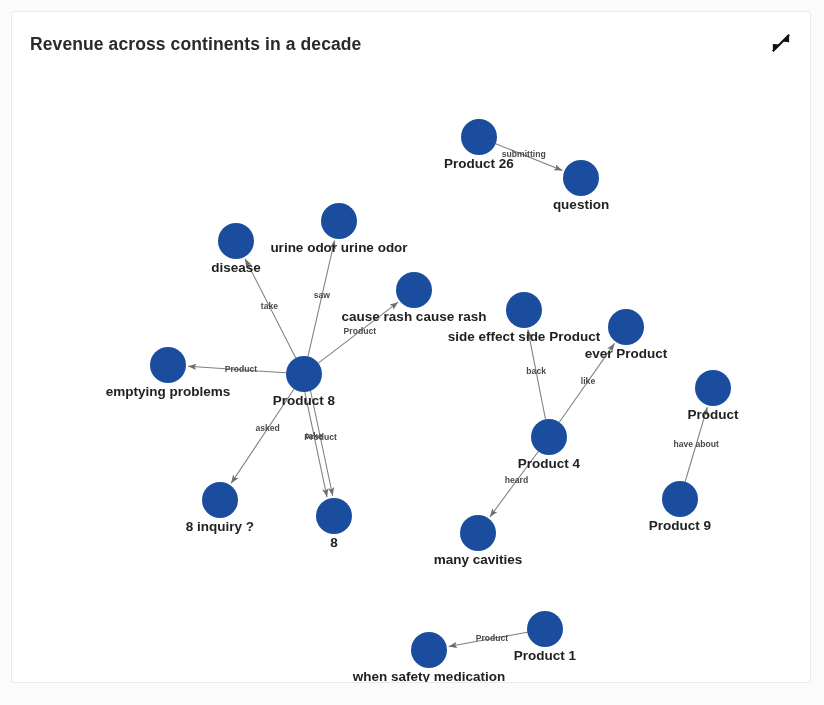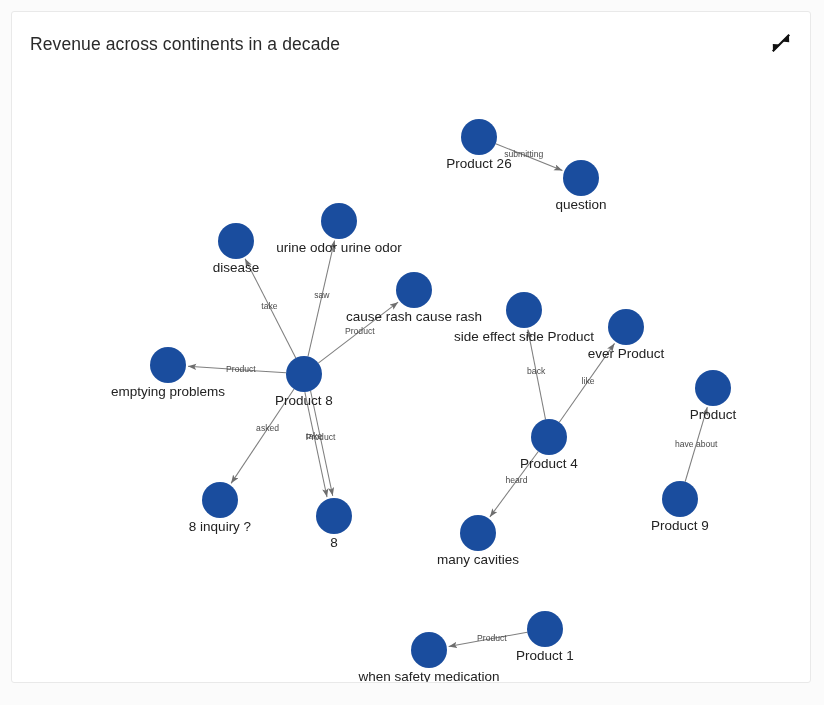--- a/index.html
+++ b/index.html
@@ -18,20 +18,21 @@
   #card {
     position: absolute;
     left: 11px;
     top: 11px;
     width: 800px;
     height: 672px;
     background: #ffffff;
     border: 1px solid #e9e9e9;
     border-radius: 3px;
     box-sizing: border-box;
+    font-weight: bold;
   }
   #card-title {
     position: absolute;
     left: 18px;
     top: 22px;
     font-size: 17.5px;
     color: #2a2a2a;
     letter-spacing: 0.1px;
     white-space: nowrap;
   }

